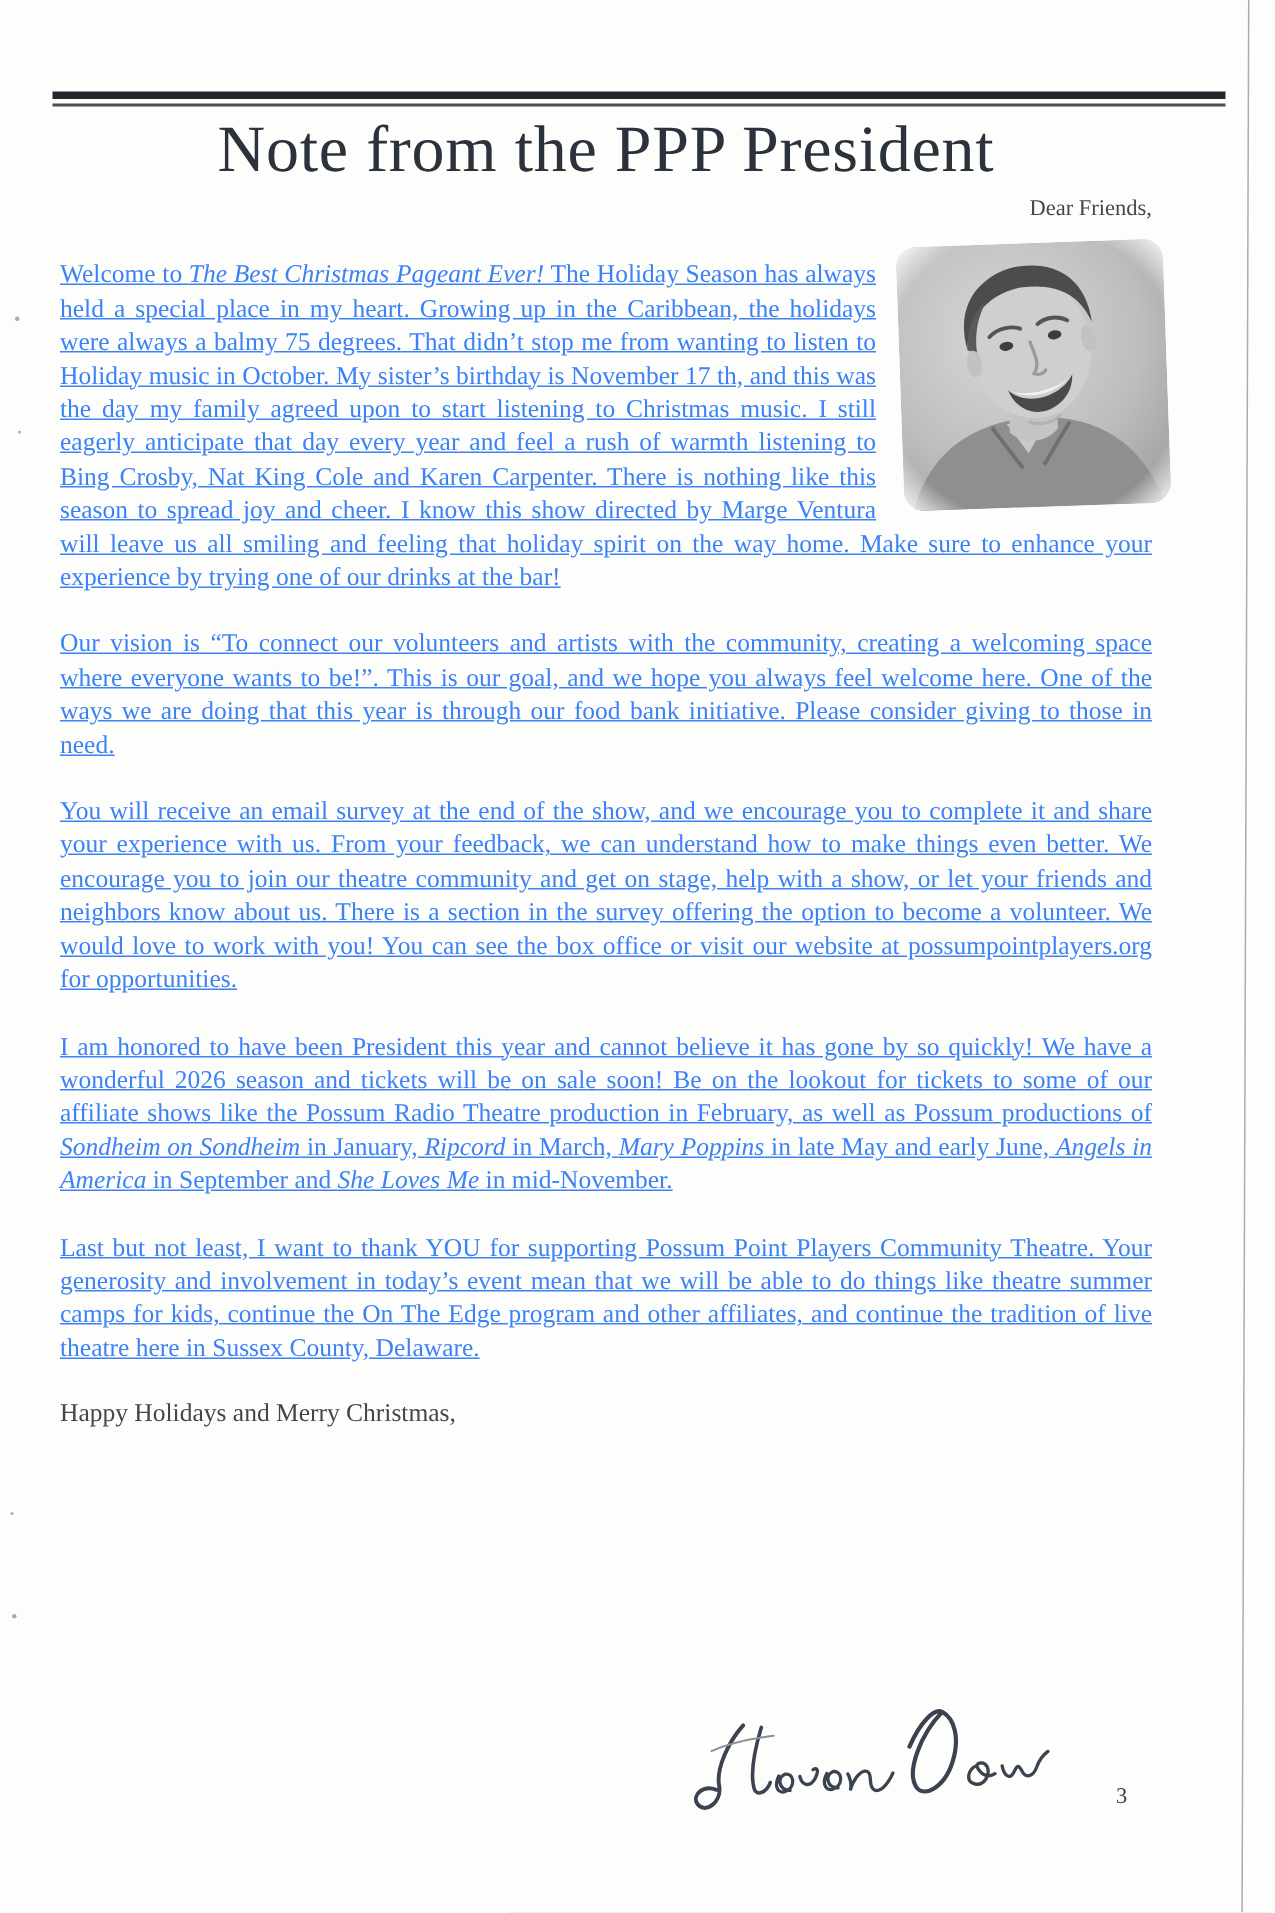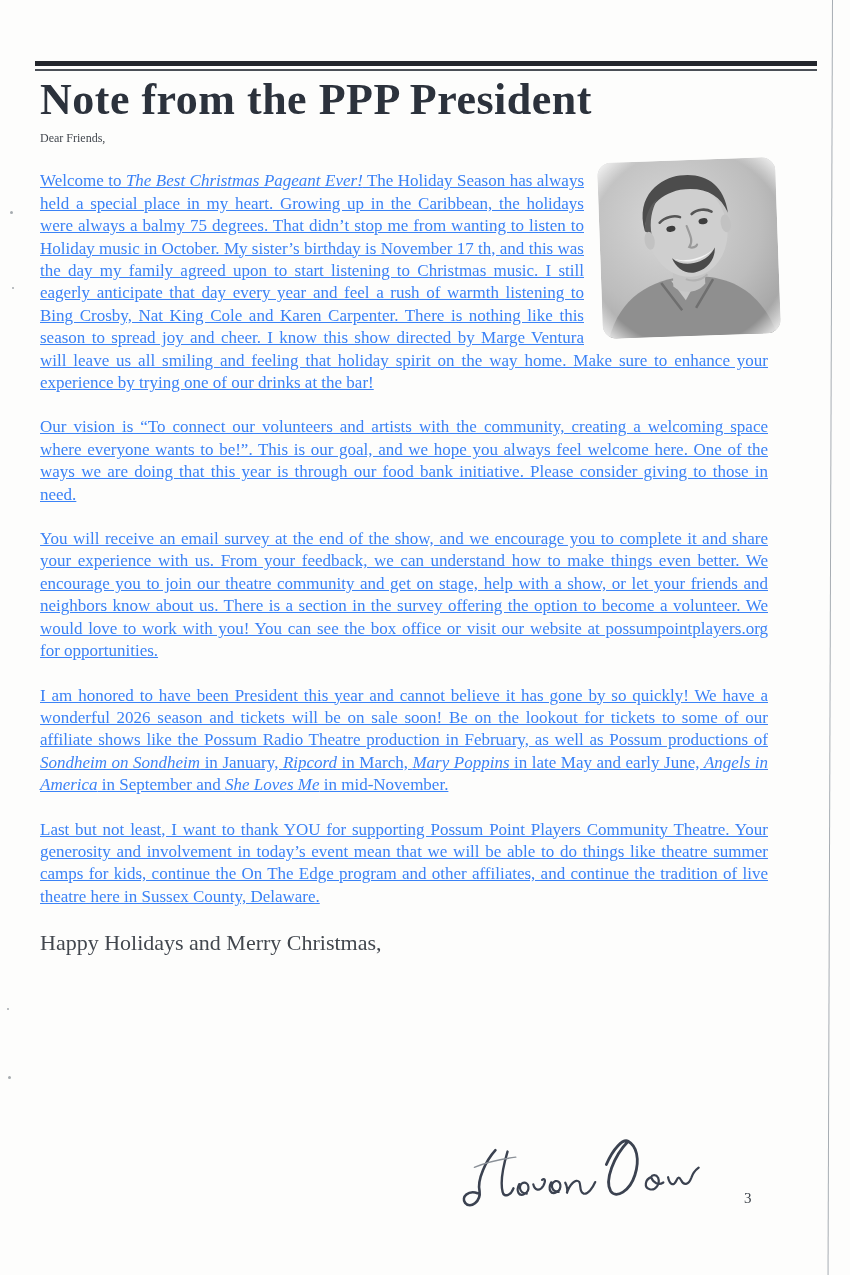--- a/index.html
+++ b/index.html
@@ -21,31 +21,33 @@
   }
   .top-rule .thick { height: 4.5px; background: #23262c; }
   .top-rule .thin  { height: 1.6px; background: #4a4f56; margin-top: 3.5px; }
 
   .content {
     position: absolute;
     left: 40px; top: 76px;
     width: 728px;
   }
   .page-title {
+    text-align: center;
     font-size: 44px;
     line-height: 1.1;
     color: #2c323c;
     letter-spacing: 0.5px;
     margin: 0 0 7px 0;
-    font-weight: 700;
+    font-weight: 400;
   }
   .salutation {
-    font-size: 12px;
+    font-size: 15px;
     margin: 0 0 24px 0;
     color: #42474e;
+    text-align: right;
   }
   .body-text p {
     font-size: 17px;
     line-height: 22.4px;
     text-align: justify;
     margin: 0 0 22px 0;
     color: #3b82f6;
     text-decoration: underline;
   }
   .body-text p em { font-style: italic; }
@@ -57,21 +59,21 @@
     height: 176px;
     margin: -10px -10px 8px 16px;
     transform: rotate(-2deg);
     border-radius: 14px;
     overflow: hidden;
     filter: grayscale(1);
   }
   .photo-float svg { display: block; width: 100%; height: 100%; }
 
   .closing {
-    font-size: 22px;
+    font-size: 17px;
     margin: 2px 0 0 0;
     color: #42474e;
   }
 
   .signature {
     position: absolute;
     left: 455px; top: 1136px;
     width: 245px;
     height: 85px;
   }

